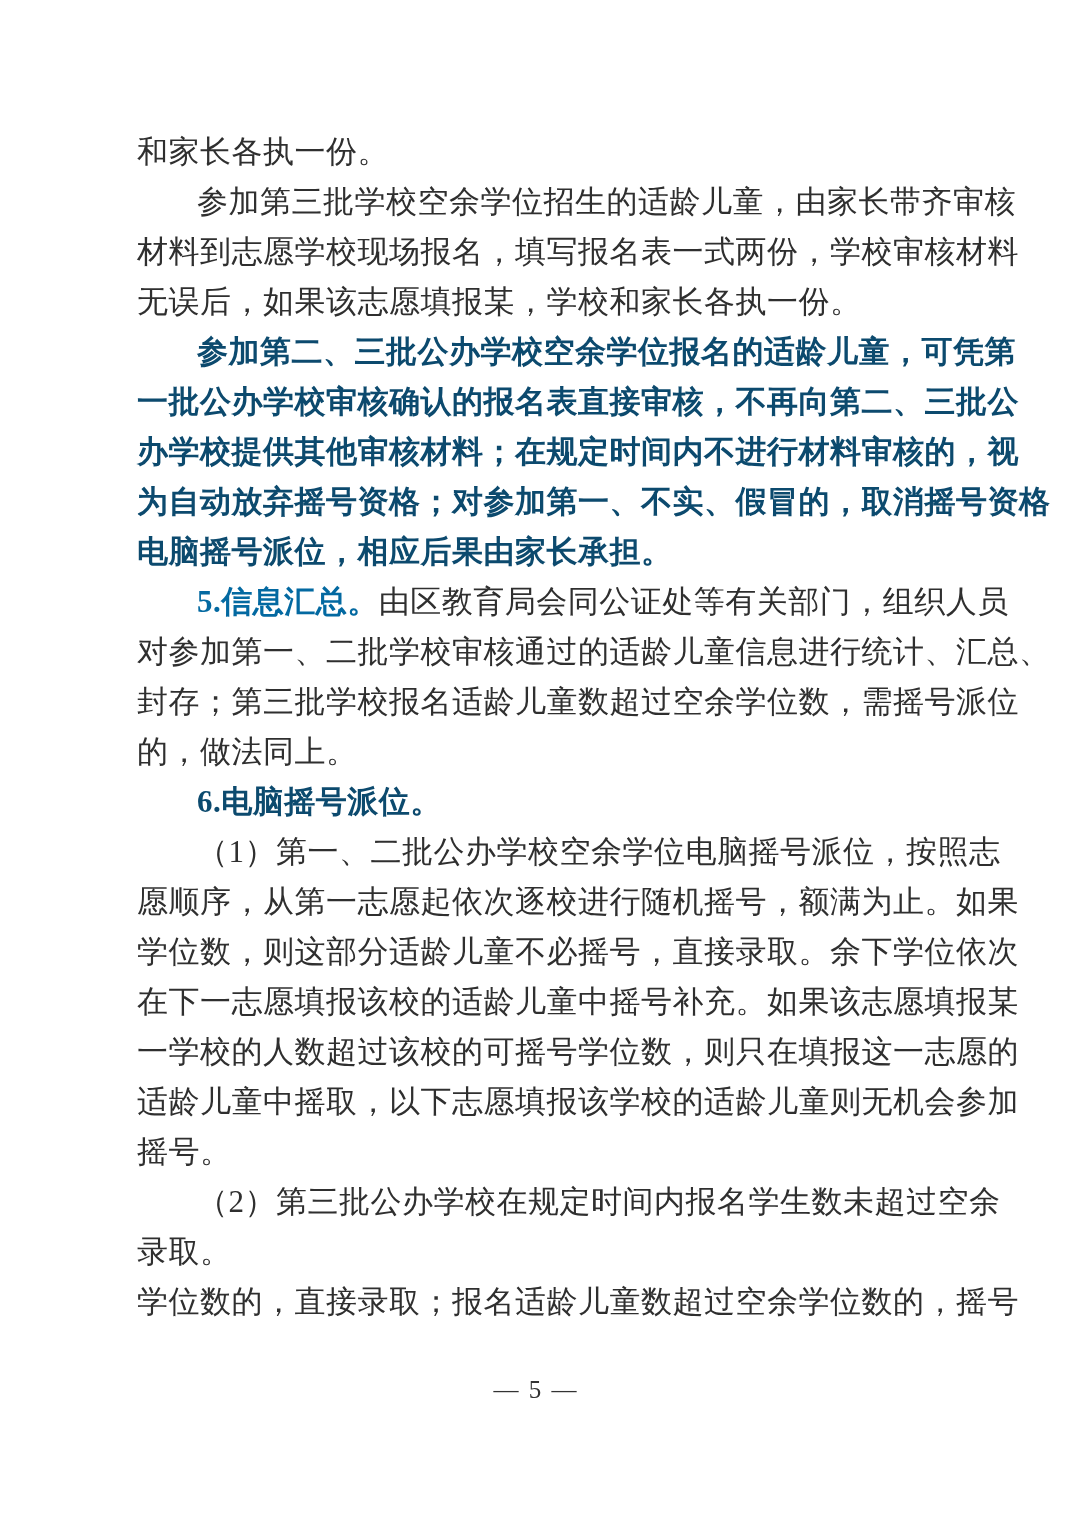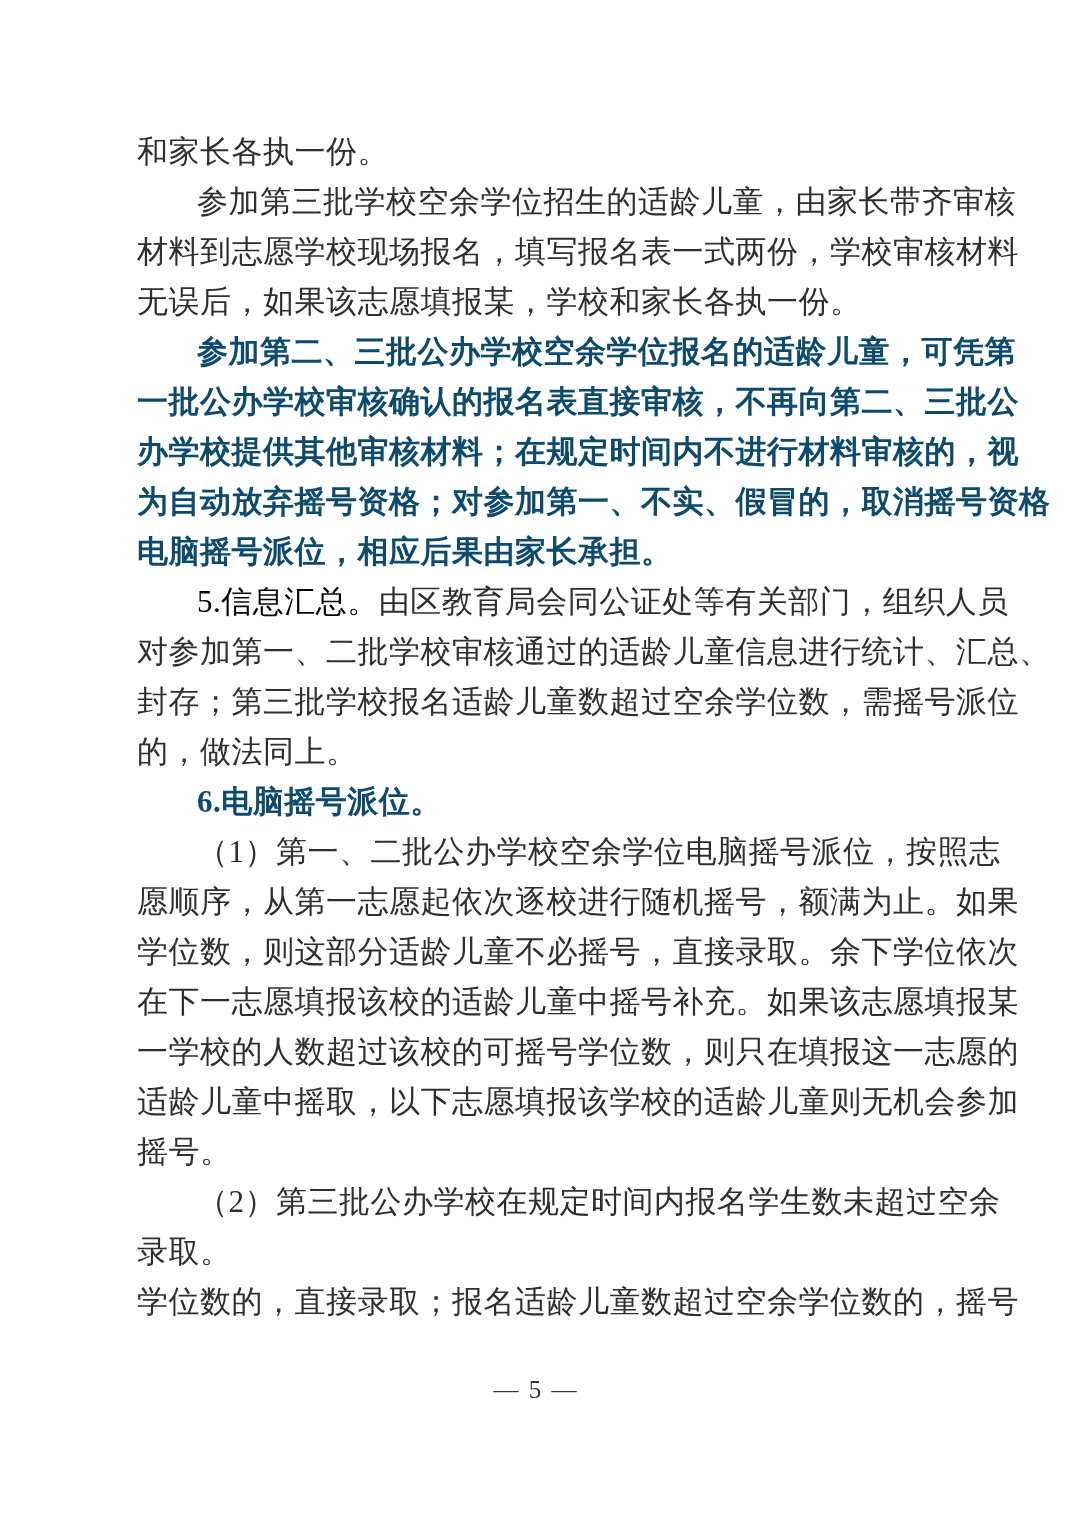--- a/index.html
+++ b/index.html
@@ -25,21 +25,21 @@
     text-align-last:justify;
     white-space:nowrap;
     letter-spacing:0.5px;
   }
   .end{
     text-align-last:left;
     white-space:normal;
   }
   .ind{padding-left:60px;}
   .bold{font-weight:bold;color:#0c4a6e;}
-  .ln b{font-weight:normal;color:#000000;}
+  .ln b{font-weight:bold;color:#0369a1;}
   .pageno{
     position:absolute;
     left:0;top:1376px;
     width:1072px;
     text-align:center;
     font-size:25px;
     color:#333333;
     letter-spacing:2px;
   }
 </style>

